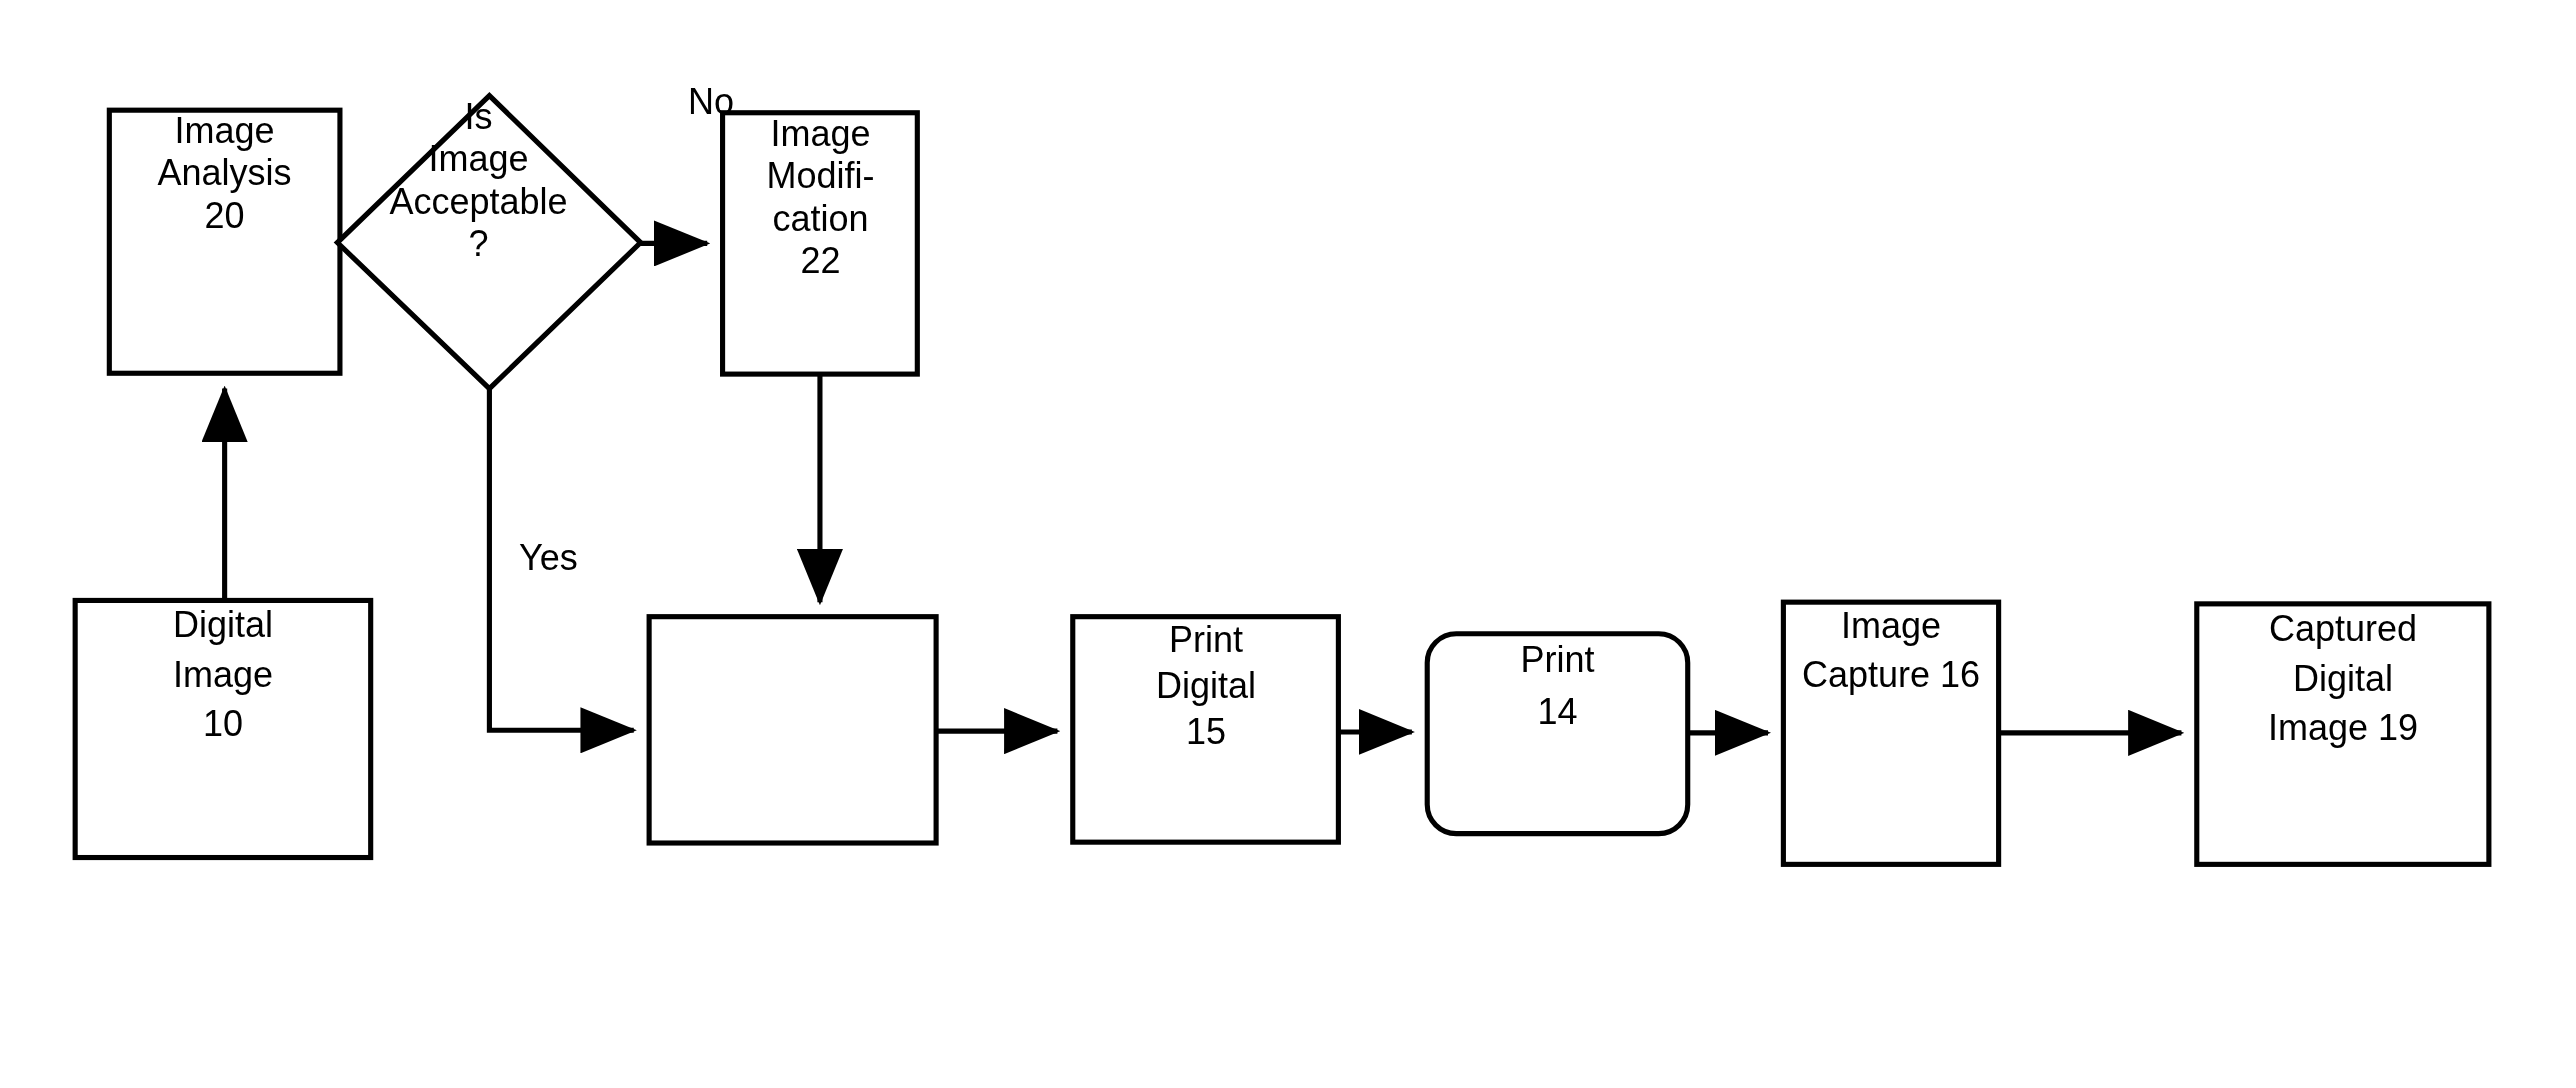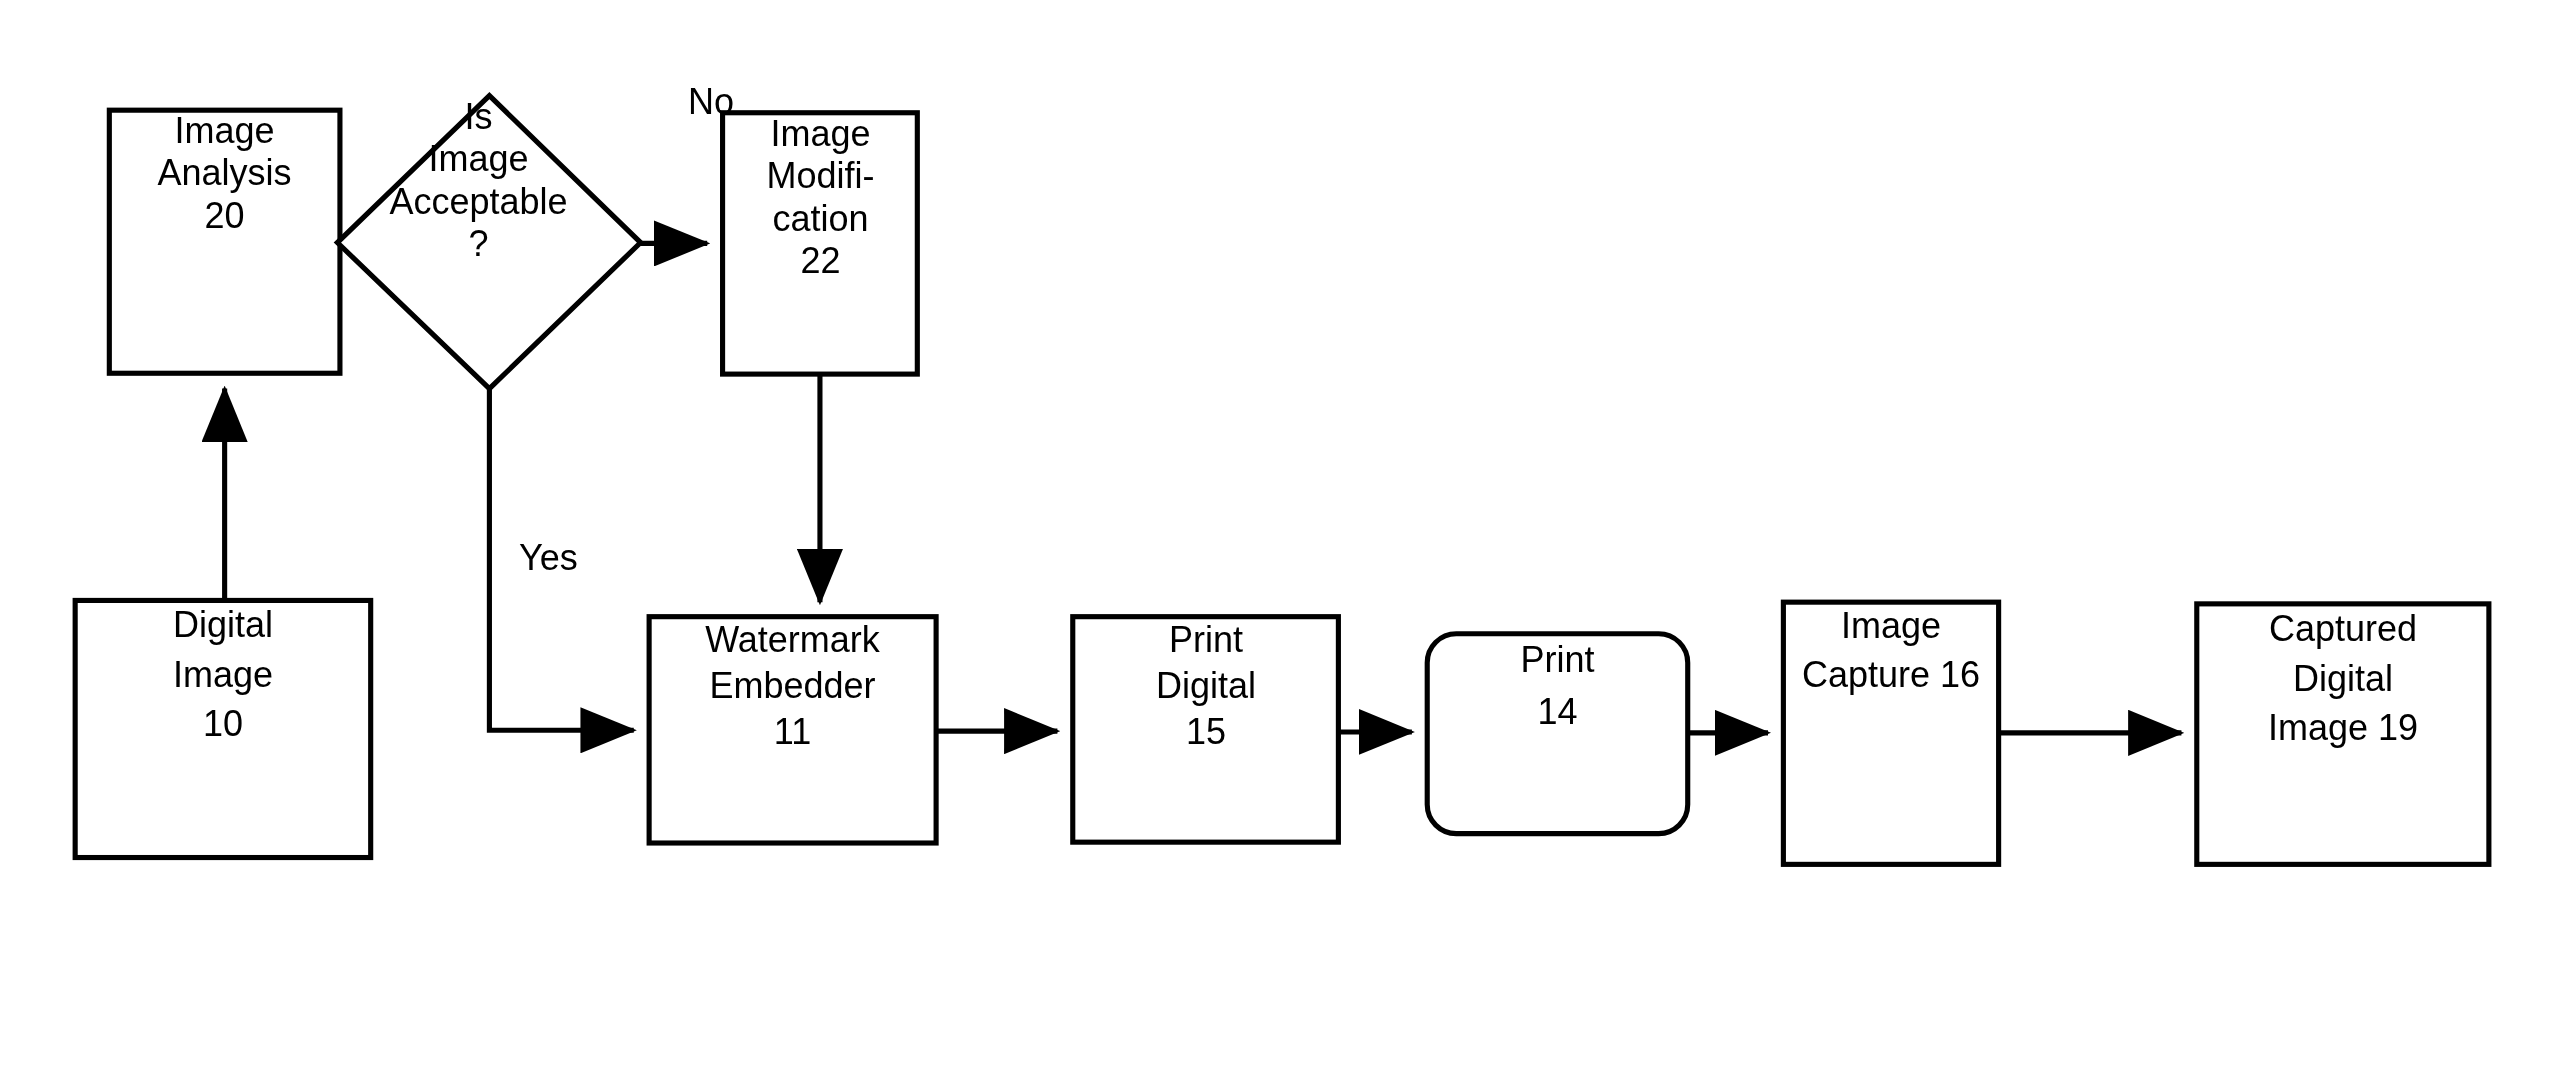--- a/index.html
+++ b/index.html
@@ -122,25 +122,20 @@
     <span class="lbl-line">cation</span>
     <span class="lbl-line">22</span>
   </div>
 
   <div class="node-label" style="left:75px; top:600px; width:296px; height:257px; line-height:1.38;">
     <span class="lbl-line">Digital</span>
     <span class="lbl-line">Image</span>
     <span class="lbl-line">10</span>
   </div>
 
-  <div class="node-label" style="left:649px; top:617px; width:287px; height:226px; line-height:1.28;">
-    <span class="lbl-line">Watermark</span>
-    <span class="lbl-line">Embedder</span>
-    <span class="lbl-line">11</span>
-  </div>
 
   <div class="node-label" style="left:1073px; top:617px; width:266px; height:225px; line-height:1.28;">
     <span class="lbl-line">Print</span>
     <span class="lbl-line">Digital</span>
     <span class="lbl-line">15</span>
   </div>
 
   <div class="node-label" style="left:1427px; top:634px; width:261px; height:200px; line-height:1.45;">
     <span class="lbl-line">Print</span>
     <span class="lbl-line">14</span>

